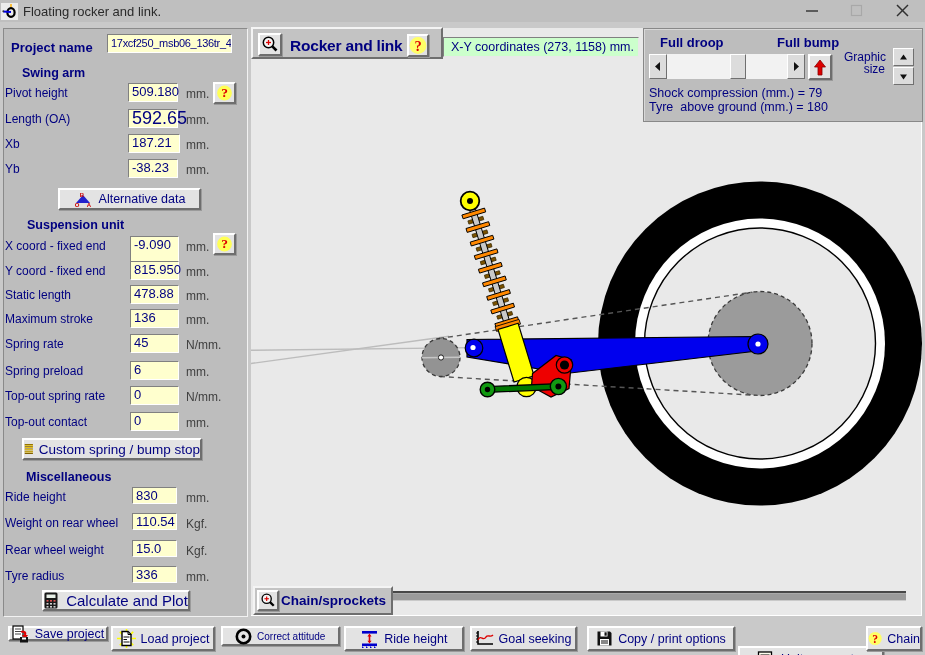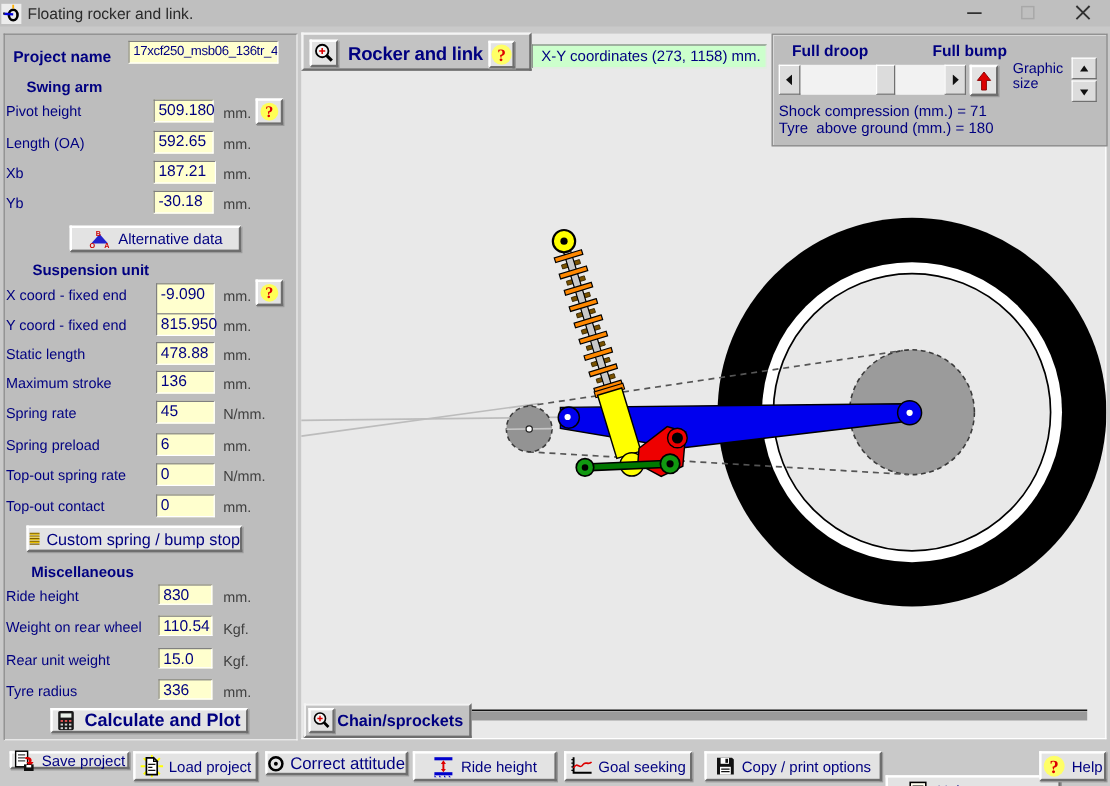--- a/index.html
+++ b/index.html
@@ -28,27 +28,27 @@
  <line x1="108" y1="5" x2="97" y2="16" stroke="#303030" stroke-width="1.5"></line>
 </svg>
 <div class="panel" style="left:3px;top:28px;width:245px;height:589px"></div>
 <div class="hdr" style="left:11px;top:40px;font-size:13px">Project name</div>
 <div class="inp" style="left:107px;top:34px;width:125px;height:19px;font-size:11px;letter-spacing:-0.3px;white-space:nowrap;overflow:hidden">17xcf250_msb06_136tr_4!</div>
 <div class="hdr" style="left:22px;top:66px">Swing arm</div>
 <div class="lbl" style="left:5px;top:86px;width:120px">Pivot height</div>
 <div class="inp" style="left:128px;top:83px;width:50px;height:19px;font-size:13px">509.180</div>
 <div class="unit" style="left:186px;top:87px">mm.</div>
 <div class="lbl" style="left:5px;top:112px;width:120px">Length (OA)</div>
-<div class="inp" style="left:128px;top:109px;width:50px;height:19px;font-size:13px">592.65</div>
+<div class="inp" style="left:128px;top:109px;width:50px;height:19px;font-size:18px">592.65</div>
 <div class="unit" style="left:186px;top:113px">mm.</div>
 <div class="lbl" style="left:5px;top:137px;width:120px">Xb</div>
 <div class="inp" style="left:128px;top:134px;width:52px;height:19px;font-size:13px">187.21</div>
 <div class="unit" style="left:186px;top:138px">mm.</div>
 <div class="lbl" style="left:5px;top:162px;width:120px">Yb</div>
-<div class="inp" style="left:128px;top:159px;width:50px;height:19px;font-size:13px">-30.18</div>
+<div class="inp" style="left:128px;top:159px;width:50px;height:19px;font-size:13px">-38.23</div>
 <div class="unit" style="left:186px;top:163px">mm.</div>
 <div class="btn" style="left:213px;top:82px;width:23px;height:22px">
 <svg width="19" height="18" viewBox="0 0 19 18">
       <circle cx="9.5" cy="9" r="7.4" fill="#ffff55"></circle>
 <text x="9.5" y="13.2" text-anchor="middle" font-size="13.5" font-weight="bold" fill="#dd0000" font-family="Liberation Serif,serif">?</text>
     </svg>
   </div>
 <div class="btn" style="left:58px;top:188px;width:143px;height:22px;font-size:12.5px">
 <svg width="18" height="15" viewBox="0 0 18 15" style="margin-right:7px">
  <path d="M2 11 L9 3 L16 11 Z" fill="#2222cc"></path>
@@ -96,27 +96,27 @@
   <path d="M1 3 H12 M1 6 H12 M1 9 H12 M1 12 H12"></path>
  </g>
 </svg>Custom spring / bump stop</div>
 <div class="hdr" style="left:26px;top:470px">Miscellaneous</div>
 <div class="lbl" style="left:5px;top:489.5px;width:122px">Ride height</div>
 <div class="inp" style="left:132px;top:486.5px;width:45px;height:17px;font-size:13px">830</div>
 <div class="unit" style="left:186px;top:490.5px">mm.</div>
 <div class="lbl" style="left:5px;top:516px;width:136px">Weight on rear wheel</div>
 <div class="inp" style="left:132px;top:513px;width:45px;height:17px;font-size:13px">110.54</div>
 <div class="unit" style="left:186px;top:517px">Kgf.</div>
-<div class="lbl" style="left:5px;top:542.5px;width:122px">Rear unit weight</div>
+<div class="lbl" style="left:5px;top:542.5px;width:122px">Rear wheel weight</div>
 <div class="inp" style="left:132px;top:539.5px;width:45px;height:17px;font-size:13px">15.0</div>
 <div class="unit" style="left:186px;top:543.5px">Kgf.</div>
 <div class="lbl" style="left:5px;top:568.5px;width:122px">Tyre radius</div>
 <div class="inp" style="left:132px;top:565.5px;width:45px;height:17px;font-size:13px">336</div>
 <div class="unit" style="left:186px;top:569.5px">mm.</div>
-<div class="btn" style="left:42px;top:590px;width:165px;height:21px;font-size:15px;font-weight:bold">
+<div class="btn" style="left:42px;top:590px;width:148px;height:21px;font-size:15px;font-weight:normal">
 <svg width="14" height="17" viewBox="0 0 14 17" style="margin-right:8px">
  <rect x="0.5" y="0.5" width="13" height="16" rx="1.5" fill="#1a1a1a"></rect>
  <rect x="2.5" y="2.5" width="9" height="3.5" fill="#e8f0e8"></rect>
  <g fill="#e05050">
         <rect x="2.5" y="8" width="2" height="1.6"></rect>
         <rect x="6" y="8" width="2" height="1.6"></rect>
         <rect x="9.5" y="8" width="2" height="1.6"></rect>
       </g>
  <g fill="#d0d0d0">
         <rect x="2.5" y="11" width="2" height="1.6"></rect>
@@ -209,32 +209,32 @@
 <svg class="abs" style="left:143px;top:8px" width="8" height="9" viewBox="0 0 8 9">
       <path d="M2 0 L7 4.5 L2 9 Z" fill="#111"></path>
     </svg>
 <div class="abs" style="left:81px;top:0;width:16px;height:25px;background:#dcdcdc;border:1.5px solid;border-color:#fff #707070 #707070 #fff"></div>
 </div>
 <div class="btn" style="left:808px;top:54px;width:24px;height:26px">
 <svg width="14" height="17" viewBox="0 0 14 17">
       <path d="M7 1 L12.5 8 L9 8 L9 16 L5 16 L5 8 L1.5 8 Z" fill="#dd0000" stroke="#880000" stroke-width="0.8"></path>
     </svg>
 </div>
-<div class="abs navy" style="left:844px;top:52px;width:41px;text-align:left;font-size:12px;line-height:11.5px">Graphic<br>size</div>
+<div class="abs navy" style="left:844px;top:52px;width:41px;text-align:right;font-size:12px;line-height:11.5px">Graphic<br>size</div>
 <div class="abs" style="left:893px;top:48px;width:21px;height:37px">
 <div class="abs" style="left:0;top:0;width:21px;height:18px;background:#dcdcdc;border:1.5px solid;border-color:#fff #707070 #707070 #fff"></div>
 <svg class="abs" style="left:7px;top:6px" width="7" height="6" viewBox="0 0 7 6">
       <path d="M0 5.5 L3.5 0.5 L7 5.5 Z" fill="#111"></path>
     </svg>
 <div class="abs" style="left:0;top:19px;width:21px;height:18px;background:#dcdcdc;border:1.5px solid;border-color:#fff #707070 #707070 #fff"></div>
 <svg class="abs" style="left:7px;top:26px" width="7" height="6" viewBox="0 0 7 6">
       <path d="M0 0.5 L3.5 5.5 L7 0.5 Z" fill="#111"></path>
     </svg>
 </div>
-<div class="abs navy" style="left:649px;top:86px;font-size:12.5px">Shock compression (mm.) = 71</div>
+<div class="abs navy" style="left:649px;top:86px;font-size:12.5px">Shock compression (mm.) = 79</div>
 <div class="abs navy" style="left:649px;top:100px;font-size:12.5px">Tyre&nbsp; above ground (mm.) = 180</div>
 <div class="abs" style="left:253px;top:586px;width:140px;height:29px;background:#c3c3c3;border:2px solid;border-color:#f4f4f4 #6e6e6e #6e6e6e #f4f4f4"></div>
 <div class="btn" style="left:257px;top:590px;width:22px;height:21px">
 <svg width="16" height="15" viewBox="0 0 17 17">
  <circle cx="7" cy="6.5" r="5.2" fill="#f4f4f4" stroke="#000" stroke-width="1.5"></circle>
  <line x1="4.5" y1="6.5" x2="9.5" y2="6.5" stroke="#dd0000" stroke-width="1.3"></line>
  <line x1="7" y1="4" x2="7" y2="9" stroke="#dd0000" stroke-width="1.3"></line>
  <line x1="10.8" y1="10.3" x2="15" y2="14.5" stroke="#000" stroke-width="2.6"></line>
 </svg>
   </div>
@@ -257,21 +257,21 @@
         <path d="M9.5 0 V4 M9.5 15 V19 M0 9.5 H4 M15 9.5 H19 M2.8 2.8 L5.6 5.6 M13.4 13.4 L16.2 16.2 M16.2 2.8 L13.4 5.6 M5.6 13.4 L2.8 16.2"></path>
       </g>
 <path d="M5 2.5 H11 L14 5.5 V16.5 H5 Z" fill="#fff" stroke="#000" stroke-width="1.4"></path>
 <path d="M11 2.5 L11 5.5 L14 5.5 Z" fill="#ccc" stroke="#000" stroke-width="1"></path>
 <g stroke="#111" stroke-width="1.2">
         <path d="M6.5 8 H12.5 M6.5 10.5 H10 M6.5 13 H12.5"></path>
       </g>
 </svg>
     <span style="margin-left:5px">Load project</span>
   </div>
-<div class="btn" style="left:221px;top:626px;width:118.5px;height:20px;font-size:14px">
+<div class="btn" style="left:221px;top:626px;width:118.5px;height:20px;font-size:10px">
     <svg width="17" height="17" viewBox="0 0 17 17">
 <circle cx="8.5" cy="8.5" r="6.7" fill="none" stroke="#000" stroke-width="2.6"></circle>
 <circle cx="8.5" cy="8.5" r="2" fill="#000"></circle>
 </svg>
     <span style="margin-left:5px">Correct attitude</span>
   </div>
 <div class="btn" style="left:343.5px;top:626px;width:120.5px;height:25px;font-size:12.5px">
     <svg width="19" height="18" viewBox="0 0 19 18">
 <rect x="2" y="1" width="15" height="2.6" fill="#0000cc"></rect>
 <rect x="2" y="13.5" width="15" height="2.6" fill="#0000cc"></rect>
@@ -313,14 +313,14 @@
 <path d="M3 12.5 C5 10.5 7 14 9 12" fill="none" stroke="#cc0000" stroke-width="1.2"></path>
 <path d="M11 14 L17 6 L18.5 7.5 L12.5 15.2 L10.5 15.8 Z" fill="#e8c040" stroke="#000" stroke-width="0.9"></path>
 </svg>
     <span style="margin-left:5px">Units converter</span>
   </div>
 <div class="btn" style="left:866px;top:626px;width:56px;height:25px;font-size:12.5px">
     <svg width="19" height="19" viewBox="0 0 19 19">
       <circle cx="9.5" cy="9.5" r="8.7" fill="#ffff66"></circle>
 <text x="9.5" y="15" text-anchor="middle" font-size="15.5" font-weight="bold" fill="#dd0000" font-family="Liberation Serif,serif">?</text>
     </svg>
-    <span style="margin-left:5px">Help</span>
+    <span style="margin-left:5px">Chain</span>
   </div>
 
 </body></html>

